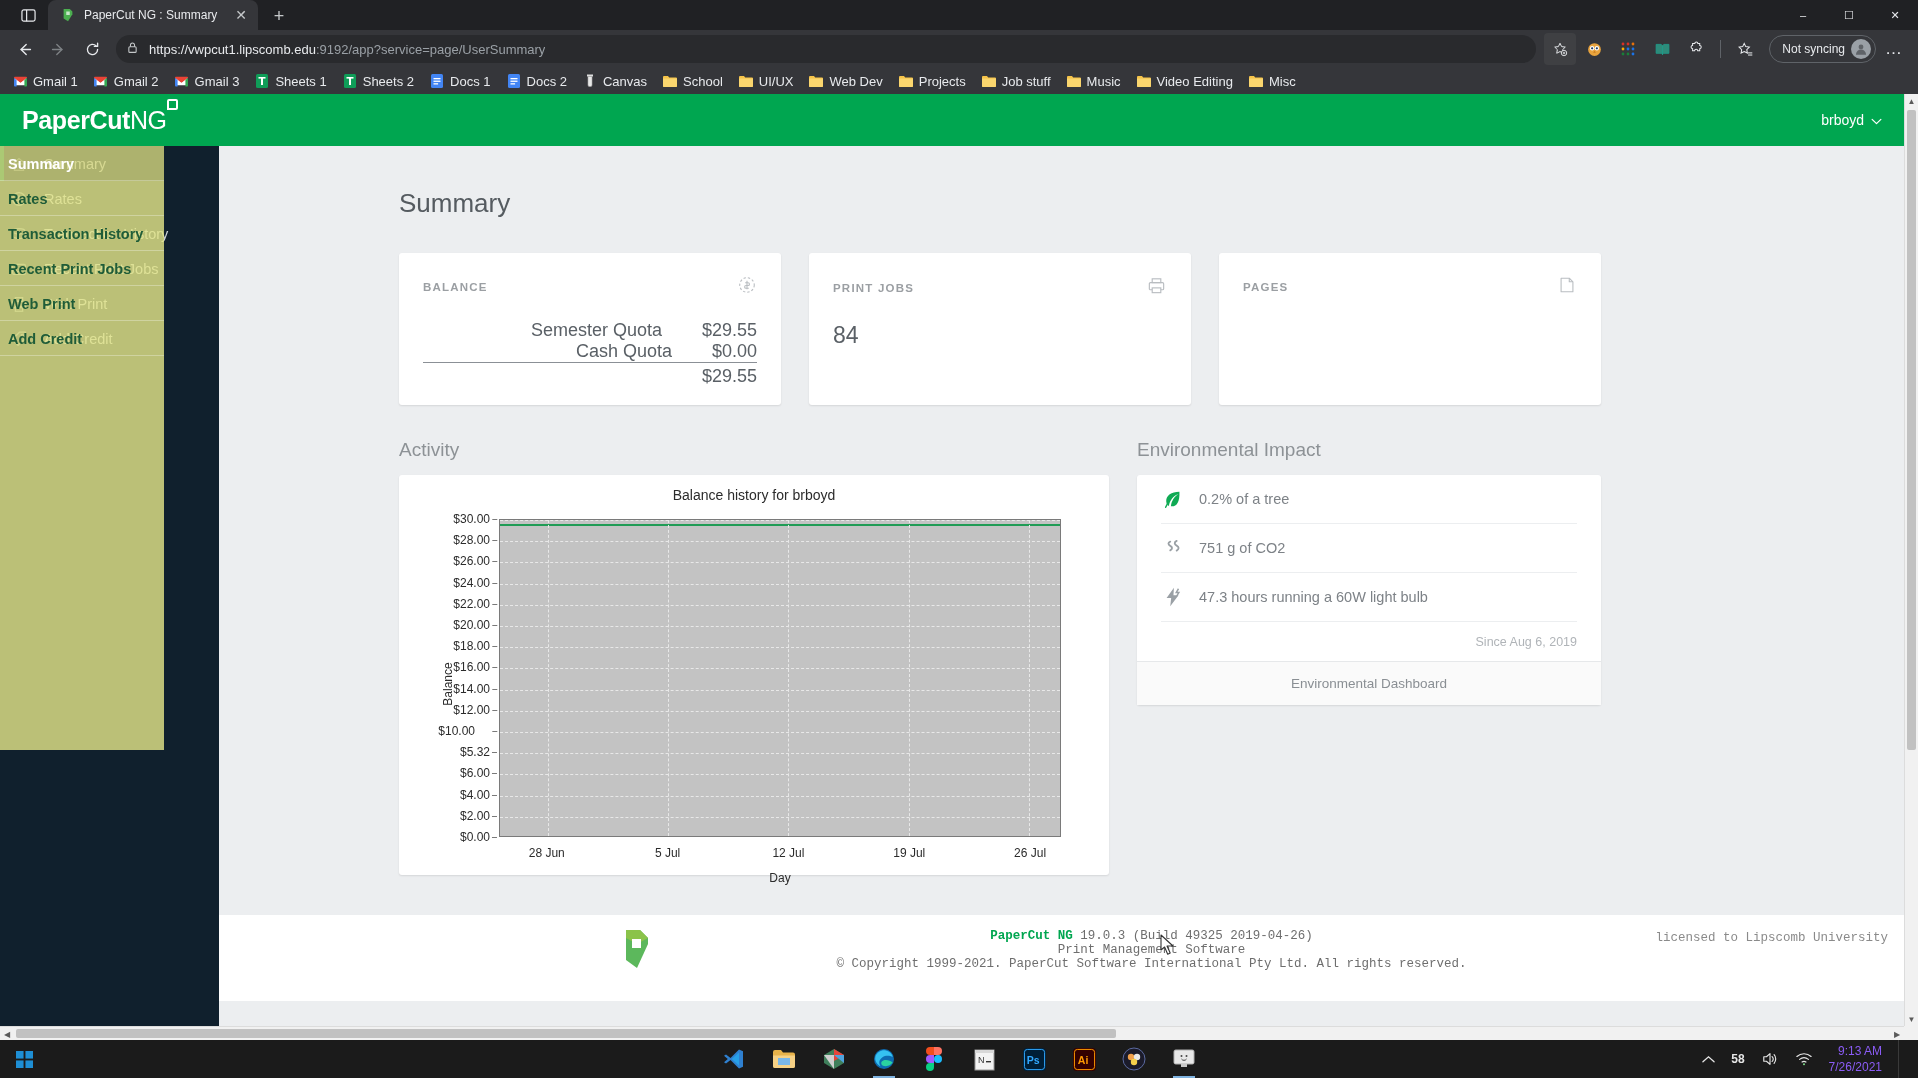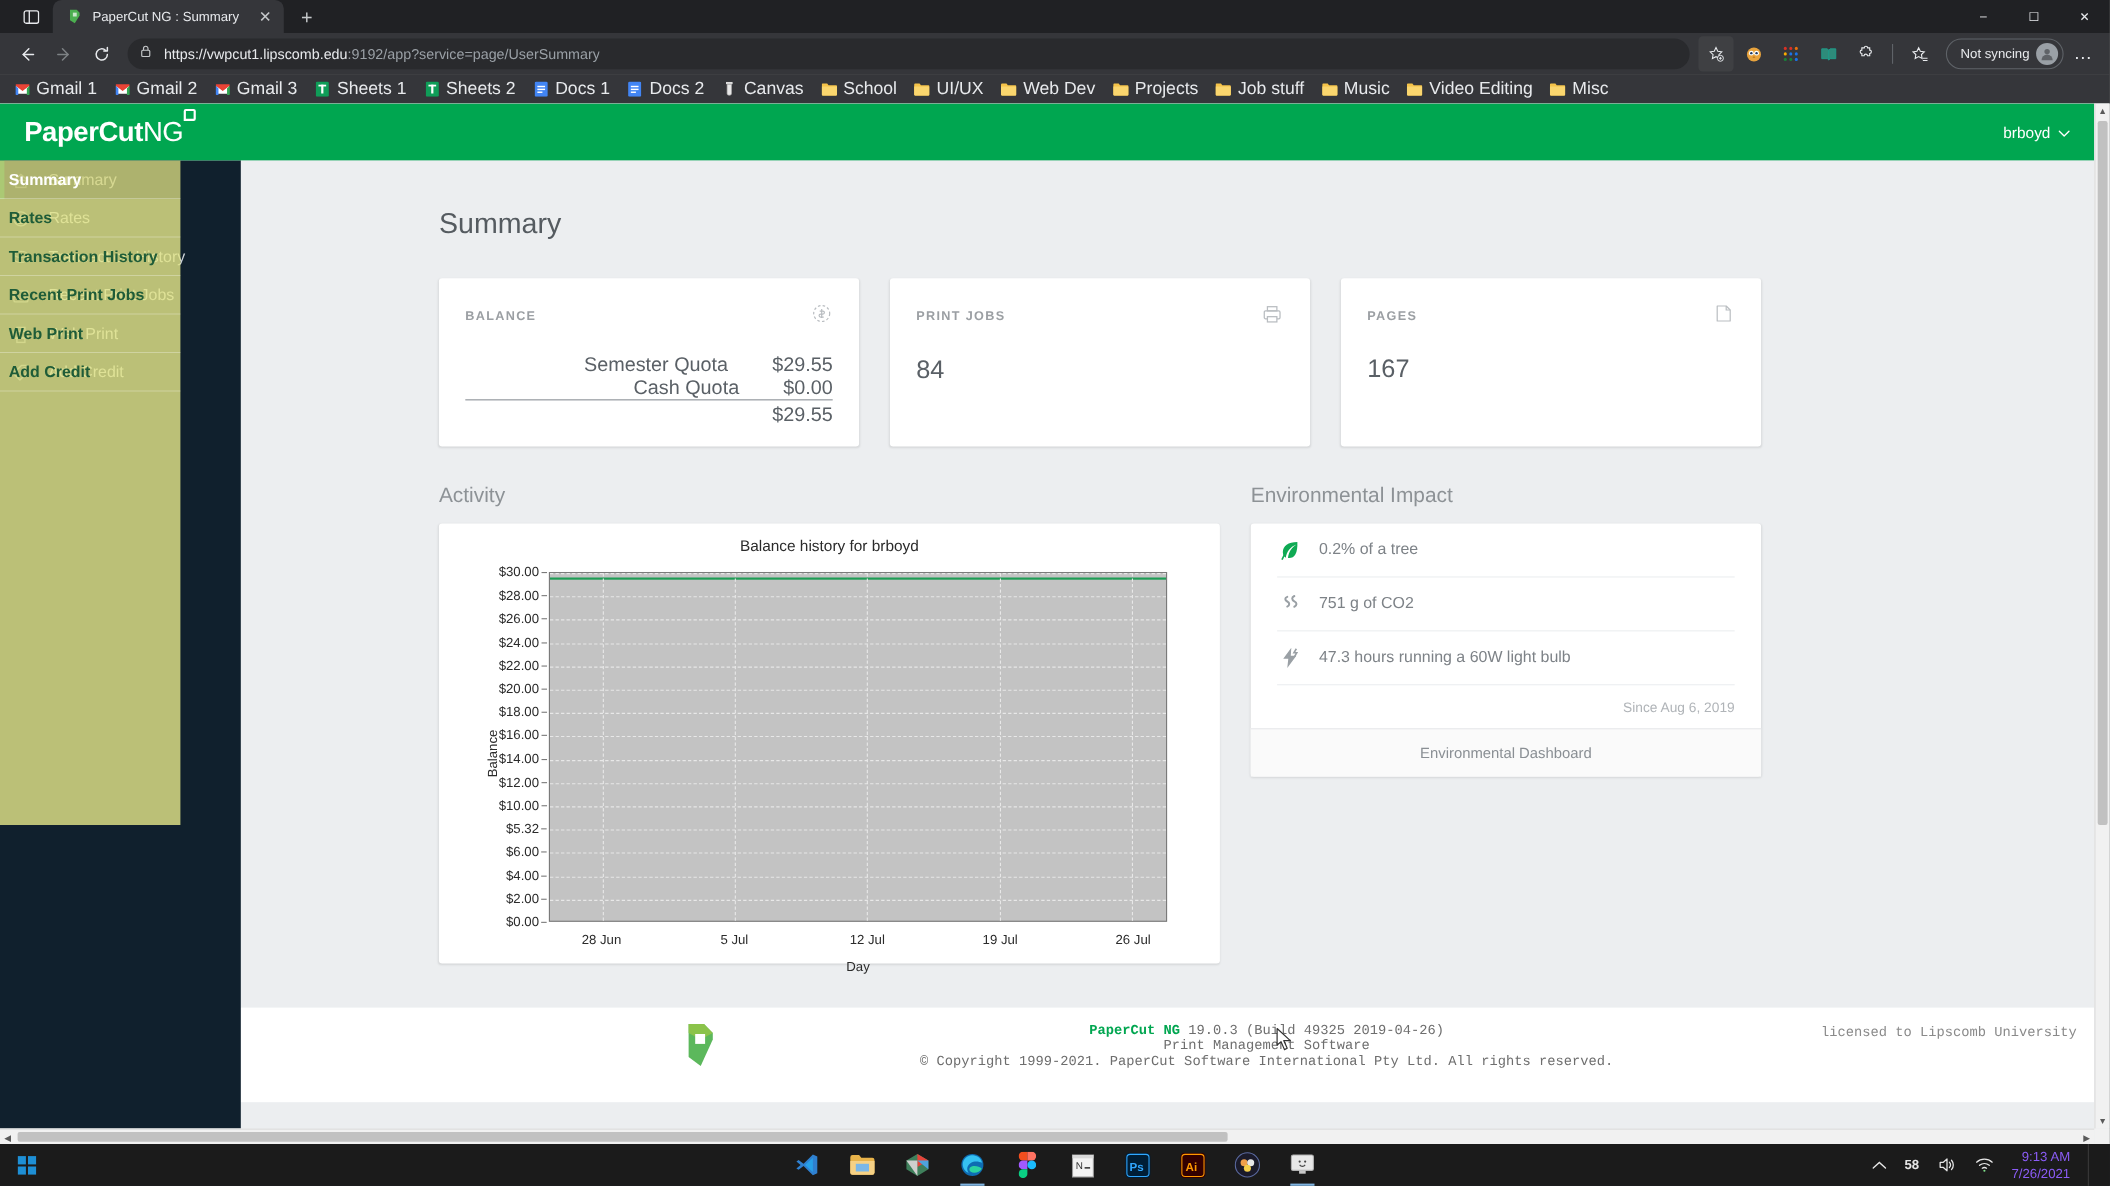--- a/index.html
+++ b/index.html
@@ -55,21 +55,21 @@
     display: flex; align-items: center; gap: 6px; padding: 0 4px 0 12px;
     color: #e8eaed; font-size: 12px; margin-left: 6px;
   }
   .avatar-circle { width: 20px; height: 20px; border-radius: 50%; background: #9aa0a6;
       display:flex;align-items:center;justify-content:center; }
   .tsep { width: 1px; height: 18px; background: #5f6368; margin: 0 6px; }
 
   .bookmarks { height: 26px; background: #35363a; display: flex; align-items: center;
                padding: 0 6px; gap: 2px; overflow: hidden; }
   .bm { display: flex; align-items: center; gap: 6px; padding: 3px 7px; border-radius: 4px;
-        color: #e8eaed; font-size: 16px; white-space: nowrap; }
+        color: #e8eaed; font-size: 13px; white-space: nowrap; }
   .bm-ico { width: 14px; height: 14px; flex: 0 0 14px; display:flex;align-items:center;justify-content:center; }
 
   
   .viewport { position: relative; width: 1918px; height: 946px; background: #eceef0; overflow: hidden; }
   .pagescroll { position: absolute; inset: 0 14px 14px 0; overflow: hidden; }
 
   .pc-header { height: 52px; background: #00a650; display: flex; align-items: center;
                justify-content: space-between; padding: 0 22px; }
   .pc-logo { color: #fff; font-size: 25px; letter-spacing: -0.4px; position: relative; }
   .pc-logo .ng { font-weight: 300; }
@@ -605,21 +605,20 @@
               <section class="card card-small">
                 <div class="card-head">
                   <span class="card-label">PAGES</span>
                   <span class="card-ico">
                     <svg width="20" height="20" viewBox="0 0 22 22">
                         <path d="M4.5 3.5h9L17.5 7.5v11h-13z" fill="none" stroke="#b9bdc1" stroke-width="1.2" stroke-linejoin="round"></path>
                         <path d="M13.5 3.5v4h4" fill="none" stroke="#b9bdc1" stroke-width="1.2"></path>
                       </svg>
                   </span>
                 </div>
-                <div class="big-num">167</div>
               </section>
 
             </div>
 
             <div style="display:flex; gap:28px;">
               <div style="width:710px;">
                 <h2 class="section-title">Activity</h2>
               </div>
               <div style="width:464px;">
                 <h2 class="section-title">Environmental Impact</h2>
@@ -654,21 +653,21 @@
                       <div class="gridline-v" style="left: 51.5%;"></div>
                       <div class="gridline-v" style="left: 73%;"></div>
                       <div class="gridline-v" style="left: 94.5%;"></div>
                     </div>
                   <div id="yticks">
                       <div class="ytick" style="top: 318px; left: 100px; position: absolute; right: auto; transform: translate(-100%, -50%); padding-right: 9px;">$0.00</div>
                       <div class="ytick" style="top: 296.8px; left: 100px; position: absolute; right: auto; transform: translate(-100%, -50%); padding-right: 9px;">$2.00</div>
                       <div class="ytick" style="top: 275.6px; left: 100px; position: absolute; right: auto; transform: translate(-100%, -50%); padding-right: 9px;">$4.00</div>
                       <div class="ytick" style="top: 254.4px; left: 100px; position: absolute; right: auto; transform: translate(-100%, -50%); padding-right: 9px;">$6.00</div>
                       <div class="ytick" style="top: 233.2px; left: 100px; position: absolute; right: auto; transform: translate(-100%, -50%); padding-right: 9px;">$5.32</div>
-                      <div class="ytick" style="top: 212px; left: 100px; position: absolute; right: auto; transform: translate(-100%, -50%); padding-right: 9px;">$10.00</div>
+                      <div class="ytick" style="top: 212px; left: 100px; position: absolute; right: auto; transform: translate(-100%, -50%); padding-right: 24px;">$10.00</div>
                       <div class="ytick" style="top: 190.8px; left: 100px; position: absolute; right: auto; transform: translate(-100%, -50%); padding-right: 9px;">$12.00</div>
                       <div class="ytick" style="top: 169.6px; left: 100px; position: absolute; right: auto; transform: translate(-100%, -50%); padding-right: 9px;">$14.00</div>
                       <div class="ytick" style="top: 148.4px; left: 100px; position: absolute; right: auto; transform: translate(-100%, -50%); padding-right: 9px;">$16.00</div>
                       <div class="ytick" style="top: 127.2px; left: 100px; position: absolute; right: auto; transform: translate(-100%, -50%); padding-right: 9px;">$18.00</div>
                       <div class="ytick" style="top: 106px; left: 100px; position: absolute; right: auto; transform: translate(-100%, -50%); padding-right: 9px;">$20.00</div>
                       <div class="ytick" style="top: 84.8px; left: 100px; position: absolute; right: auto; transform: translate(-100%, -50%); padding-right: 9px;">$22.00</div>
                       <div class="ytick" style="top: 63.6px; left: 100px; position: absolute; right: auto; transform: translate(-100%, -50%); padding-right: 9px;">$24.00</div>
                       <div class="ytick" style="top: 42.4px; left: 100px; position: absolute; right: auto; transform: translate(-100%, -50%); padding-right: 9px;">$26.00</div>
                       <div class="ytick" style="top: 21.2px; left: 100px; position: absolute; right: auto; transform: translate(-100%, -50%); padding-right: 9px;">$28.00</div>
                       <div class="ytick" style="top: 0px; left: 100px; position: absolute; right: auto; transform: translate(-100%, -50%); padding-right: 9px;">$30.00</div>

